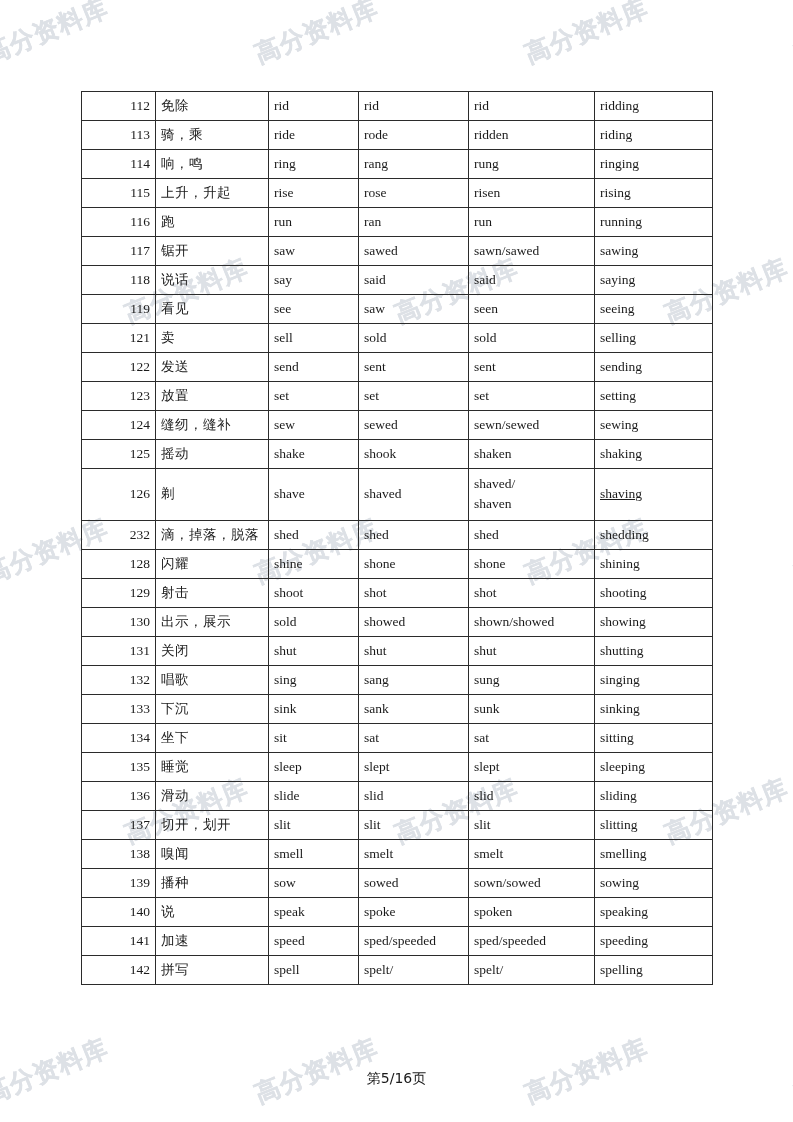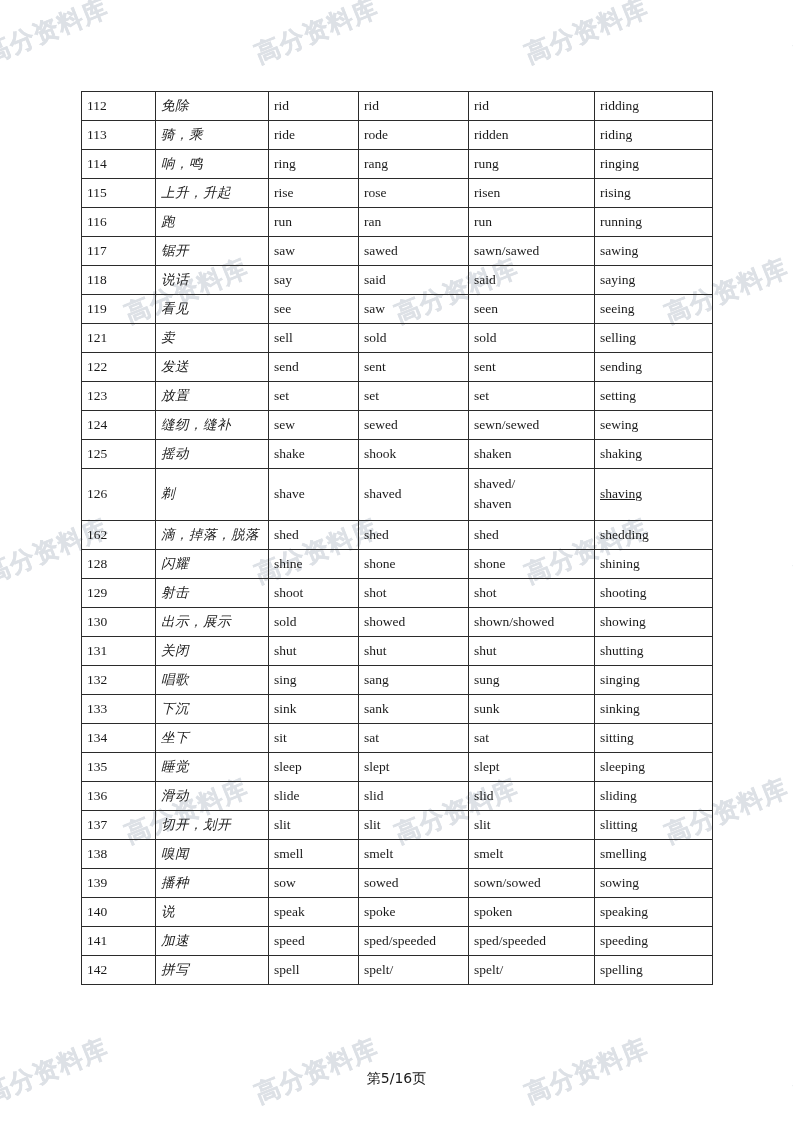--- a/index.html
+++ b/index.html
@@ -66,28 +66,27 @@
   }
   
   col.c-num   { width: 74px; }
   col.c-zh    { width: 113px; }
   col.c-base  { width: 90px; }
   col.c-past  { width: 110px; }
   col.c-pp    { width: 126px; }
   col.c-ing   { width: 118px; }
 
   td.num {
-    text-align: left;
+    text-align: right;
     font-size: 13.5px;
   }
   td.zh {
     font-family: "DejaVu Sans", "Liberation Sans", sans-serif;
     font-size: 13px;
     letter-spacing: 0.5px;
-    font-style: italic;
   }
   td.en {
     font-family: "Liberation Serif", "DejaVu Serif", serif;
     font-size: 13.5px;
   }
   td.multiline {
     line-height: 1.7;
   }
 
   #page-footer {
@@ -243,21 +242,21 @@
         </tr>
         <tr>
           <td class="num" style="height: 44px;">126</td>
           <td class="zh" style="height: 44px;">剃</td>
           <td class="en" style="height: 44px;">shave</td>
           <td class="en" style="height: 44px;">shaved</td>
           <td class="en multiline" style="height: 44px; margin-top: 32px;">shaved/<br>shaven</td>
           <td class="en" style="height: 44px; text-decoration: underline;">shaving</td>
         </tr>
         <tr>
-          <td class="num">162</td>
+          <td class="num">232</td>
           <td class="zh">滴，掉落，脱落</td>
           <td class="en">shed</td>
           <td class="en">shed</td>
           <td class="en">shed</td>
           <td class="en">shedding</td>
         </tr>
         <tr>
           <td class="num">128</td>
           <td class="zh">闪耀</td>
           <td class="en">shine</td>

